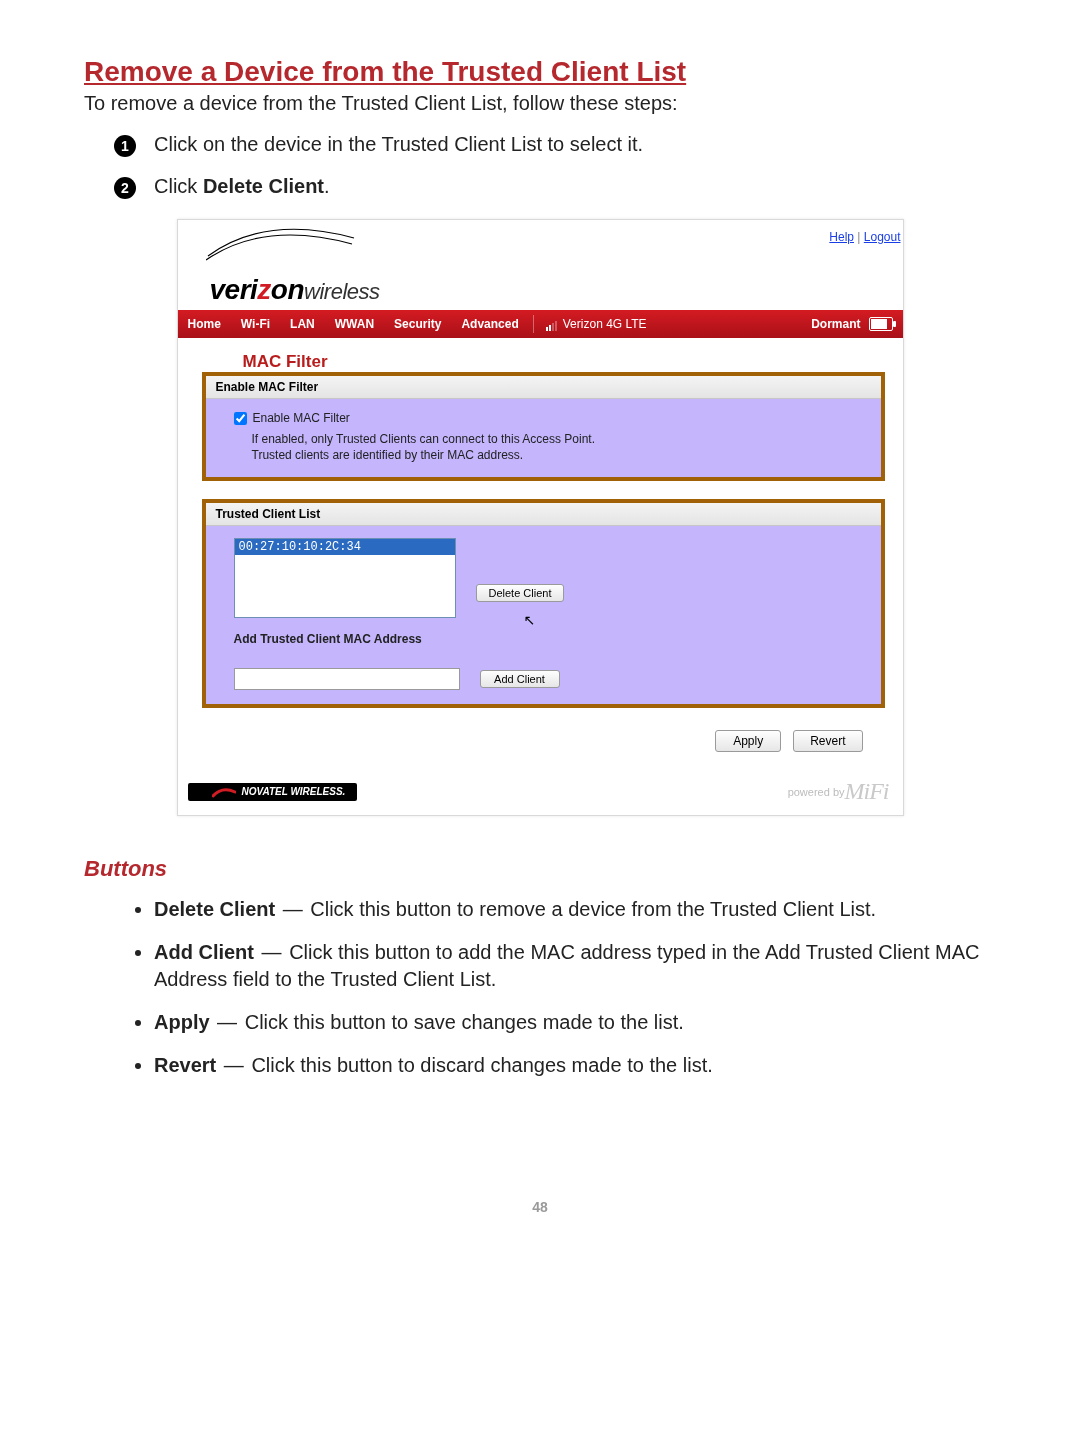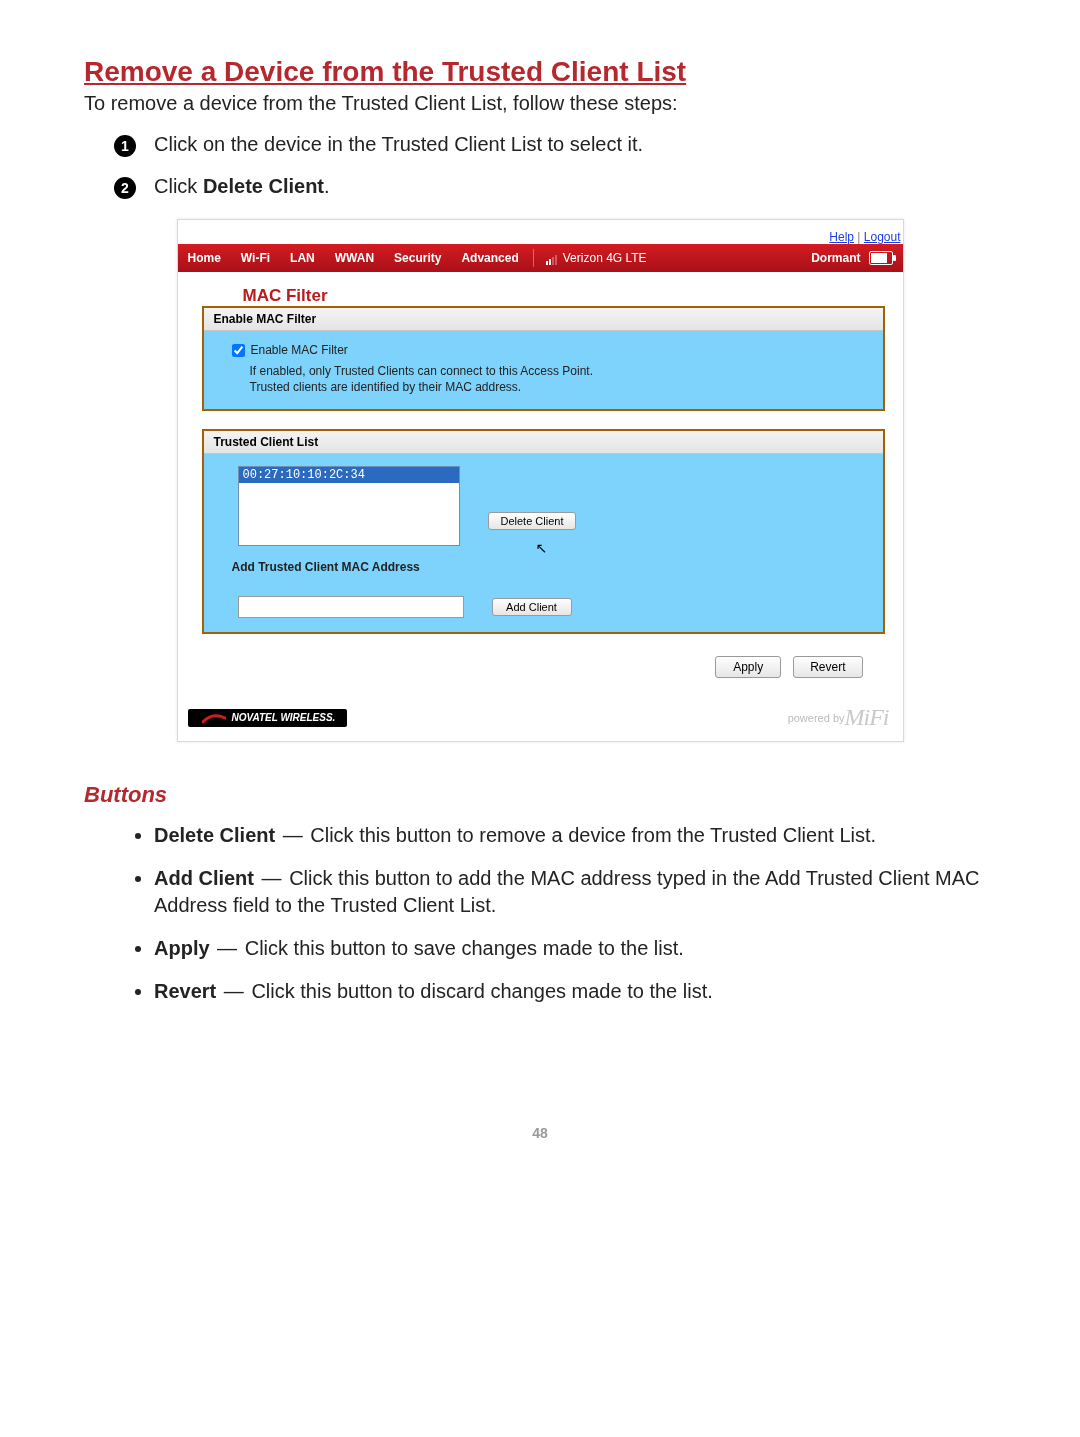--- a/index.html
+++ b/index.html
@@ -156,23 +156,23 @@
     padding: 14px 18px 0 24px;
   }
   .page-title {
     font-size: 17px;
     font-weight: 700;
     color: #b91c1c;
     font-family: Arial, sans-serif;
     padding-left: 41px;
   }
   .panel {
-    border: 2px solid #a16207;
+    border: 4px solid #a16207;
     margin-bottom: 18px;
-    background: #7dd3fc;
+    background: #c4b5fd;
   }
   .panel-hdr {
     background: linear-gradient(#f4f4f4,#e4e4e4);
     border-bottom: 1px solid #c6c6c6;
     font-weight: 700;
     font-size: 12px;
     padding: 4px 10px;
     color: #000;
   }
   .panel-body {
@@ -201,23 +201,22 @@
     font-size: 12px;
     color: #fff;
     overflow: hidden;
   }
   .listbox .sel {
     background: #2a6ac1;
     padding: 1px 4px;
   }
   .tcl-row {
     display: flex;
-    gap: 28px;
+    gap: 20px;
     align-items: flex-end;
-    margin-left: 6px;
   }
   .btn {
     font-family: Arial, sans-serif;
     font-size: 11px;
     padding: 2px 12px;
     background: linear-gradient(#fefefe,#e6e6e6);
     border: 1px solid #9a9a9a;
     border-radius: 3px;
     cursor: pointer;
     color: #000;
@@ -257,21 +256,21 @@
   }
   .novatel {
     display: flex;
     align-items: center;
     gap: 6px;
     background: #000;
     color: #fff;
     font-size: 10px;
     font-style: italic;
     font-weight: 700;
-    padding: 3px 12px 3px 14px;
+    padding: 3px 12px 3px 24px;
     border-radius: 2px;
     text-align: right;
   }
   .novatel .arc {
     width: 24px; height: 12px;
   }
   .powered {
     color: #bcbcbc;
     font-size: 11px;
     display: flex;
@@ -330,20 +329,29 @@
         <span>Click </span><span class="bold">Delete Client</span><span>.</span>
       </span>
     </li>
   </ol>
 
   <div class="shot">
     <div class="toplinks">
       <a>Help</a>
       <span> | </span>
       <a>Logout</a>
+    </div>
+    <div class="brand">
+      <svg class="swoosh" viewBox="0 0 150 44">
+        <path d="M2 30 Q 60 -12 148 12" stroke="#000" stroke-width="1.2" fill="none"></path>
+        <path d="M0 34 Q 58 -6 146 18" stroke="#000" stroke-width="1.2" fill="none"></path>
+      </svg>
+      <div class="brand-text">
+        <span>veri</span><span class="z">z</span><span>on</span><span class="wl">wireless</span>
+      </div>
     </div>
 
     <div class="navbar">
       <span class="nav-item">Home</span>
       <span class="nav-item">Wi-Fi</span>
       <span class="nav-item">LAN</span>
       <span class="nav-item">WWAN</span>
       <span class="nav-item">Security</span>
       <span class="nav-item">Advanced</span>
       <span class="divider"></span>

